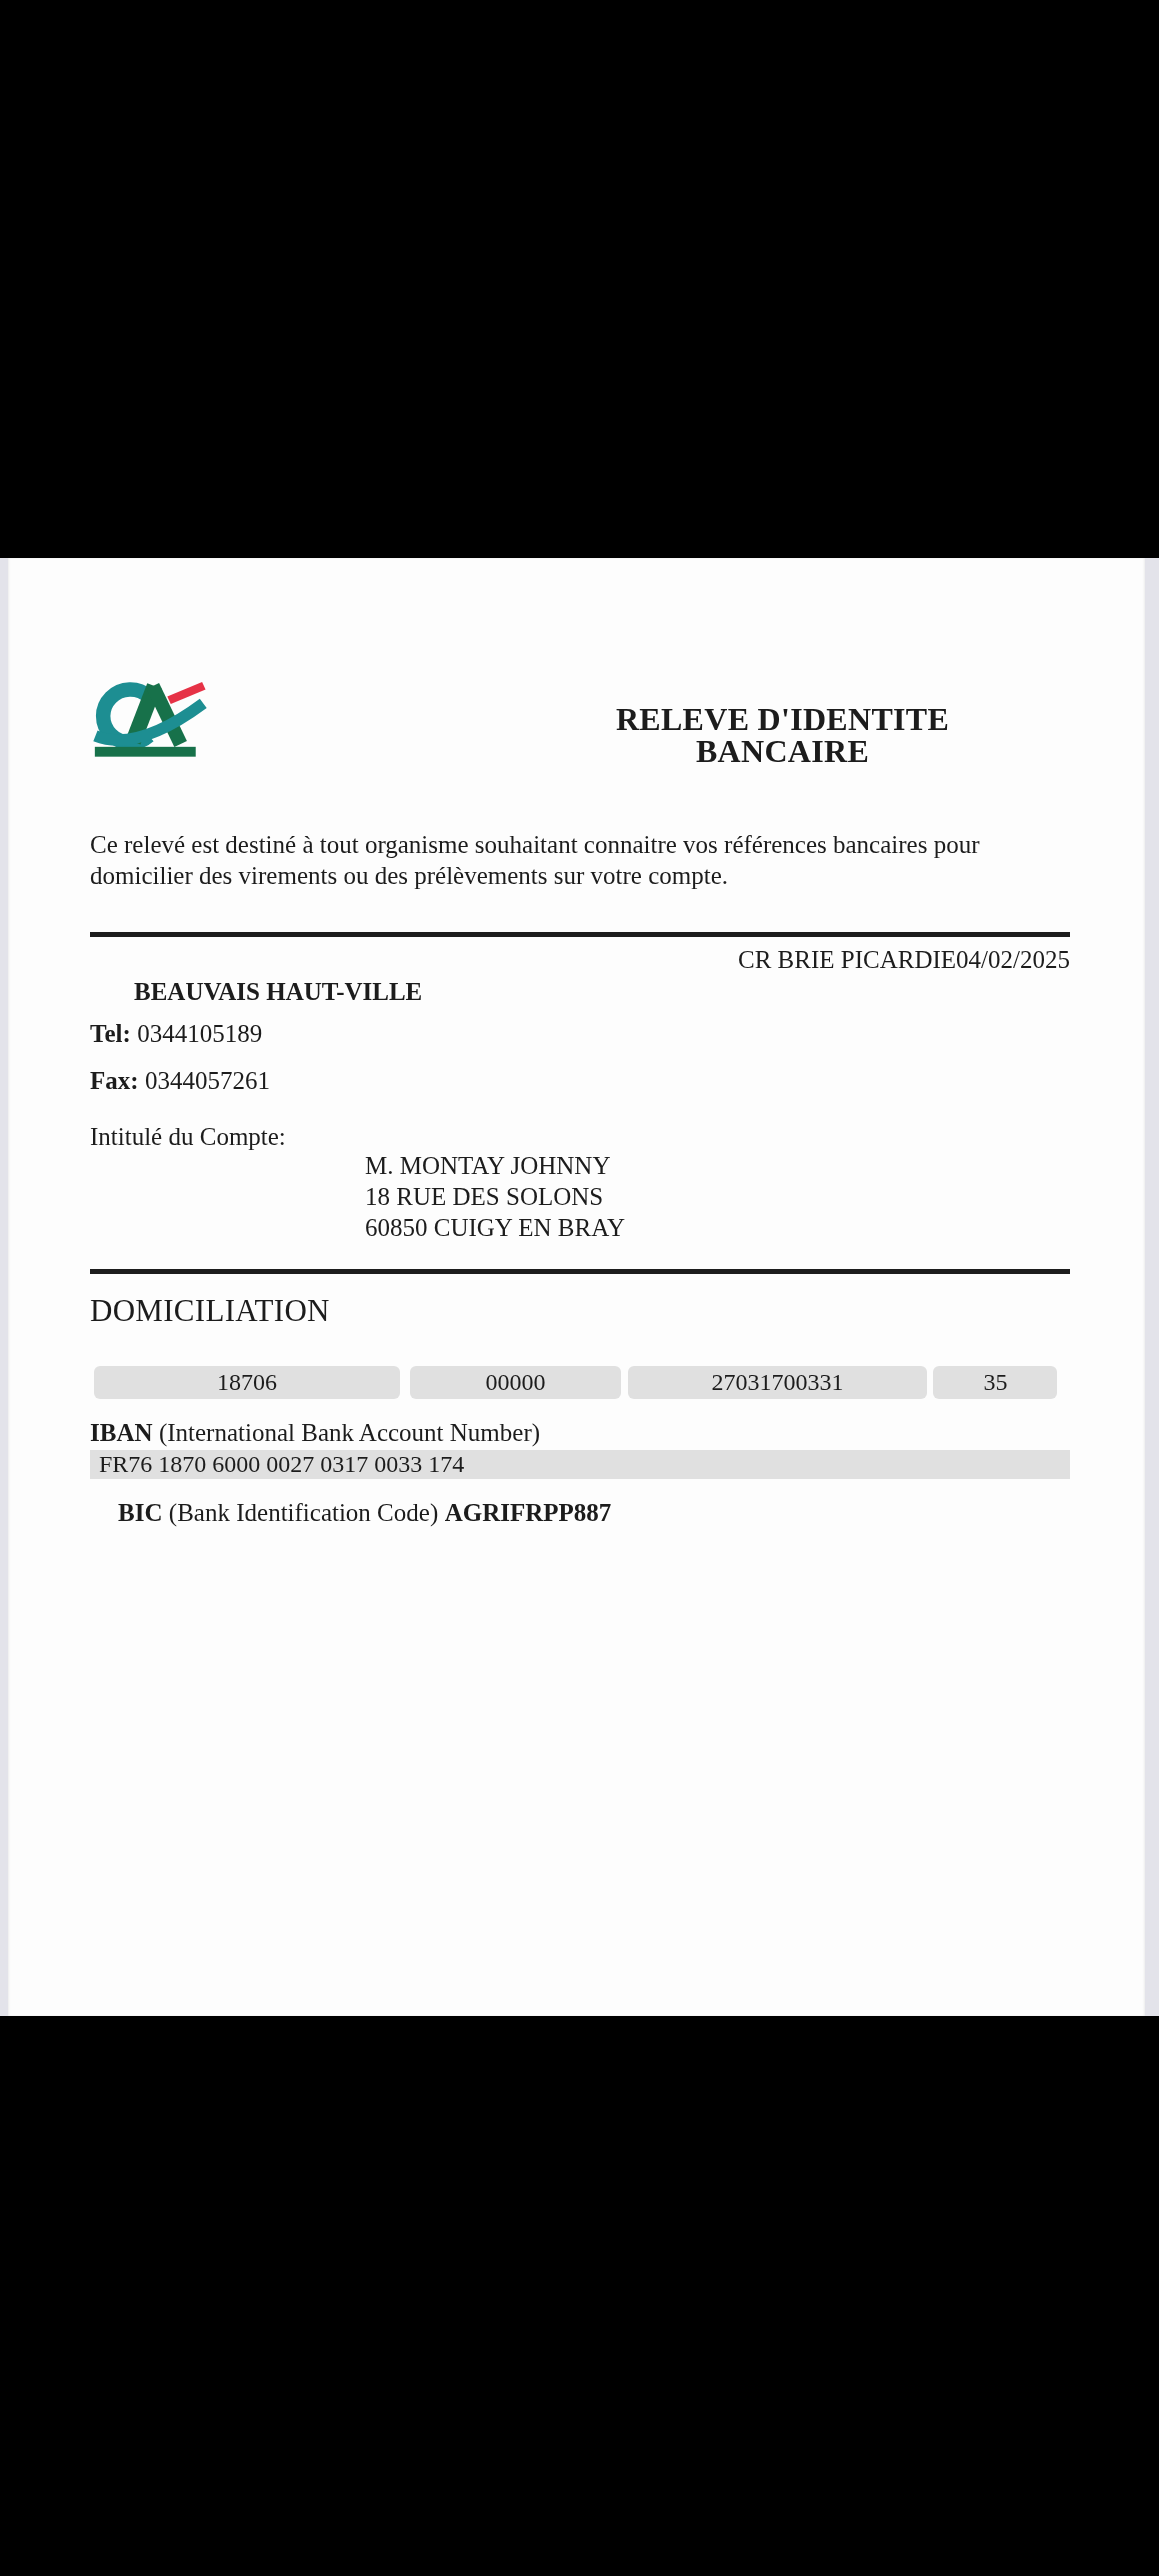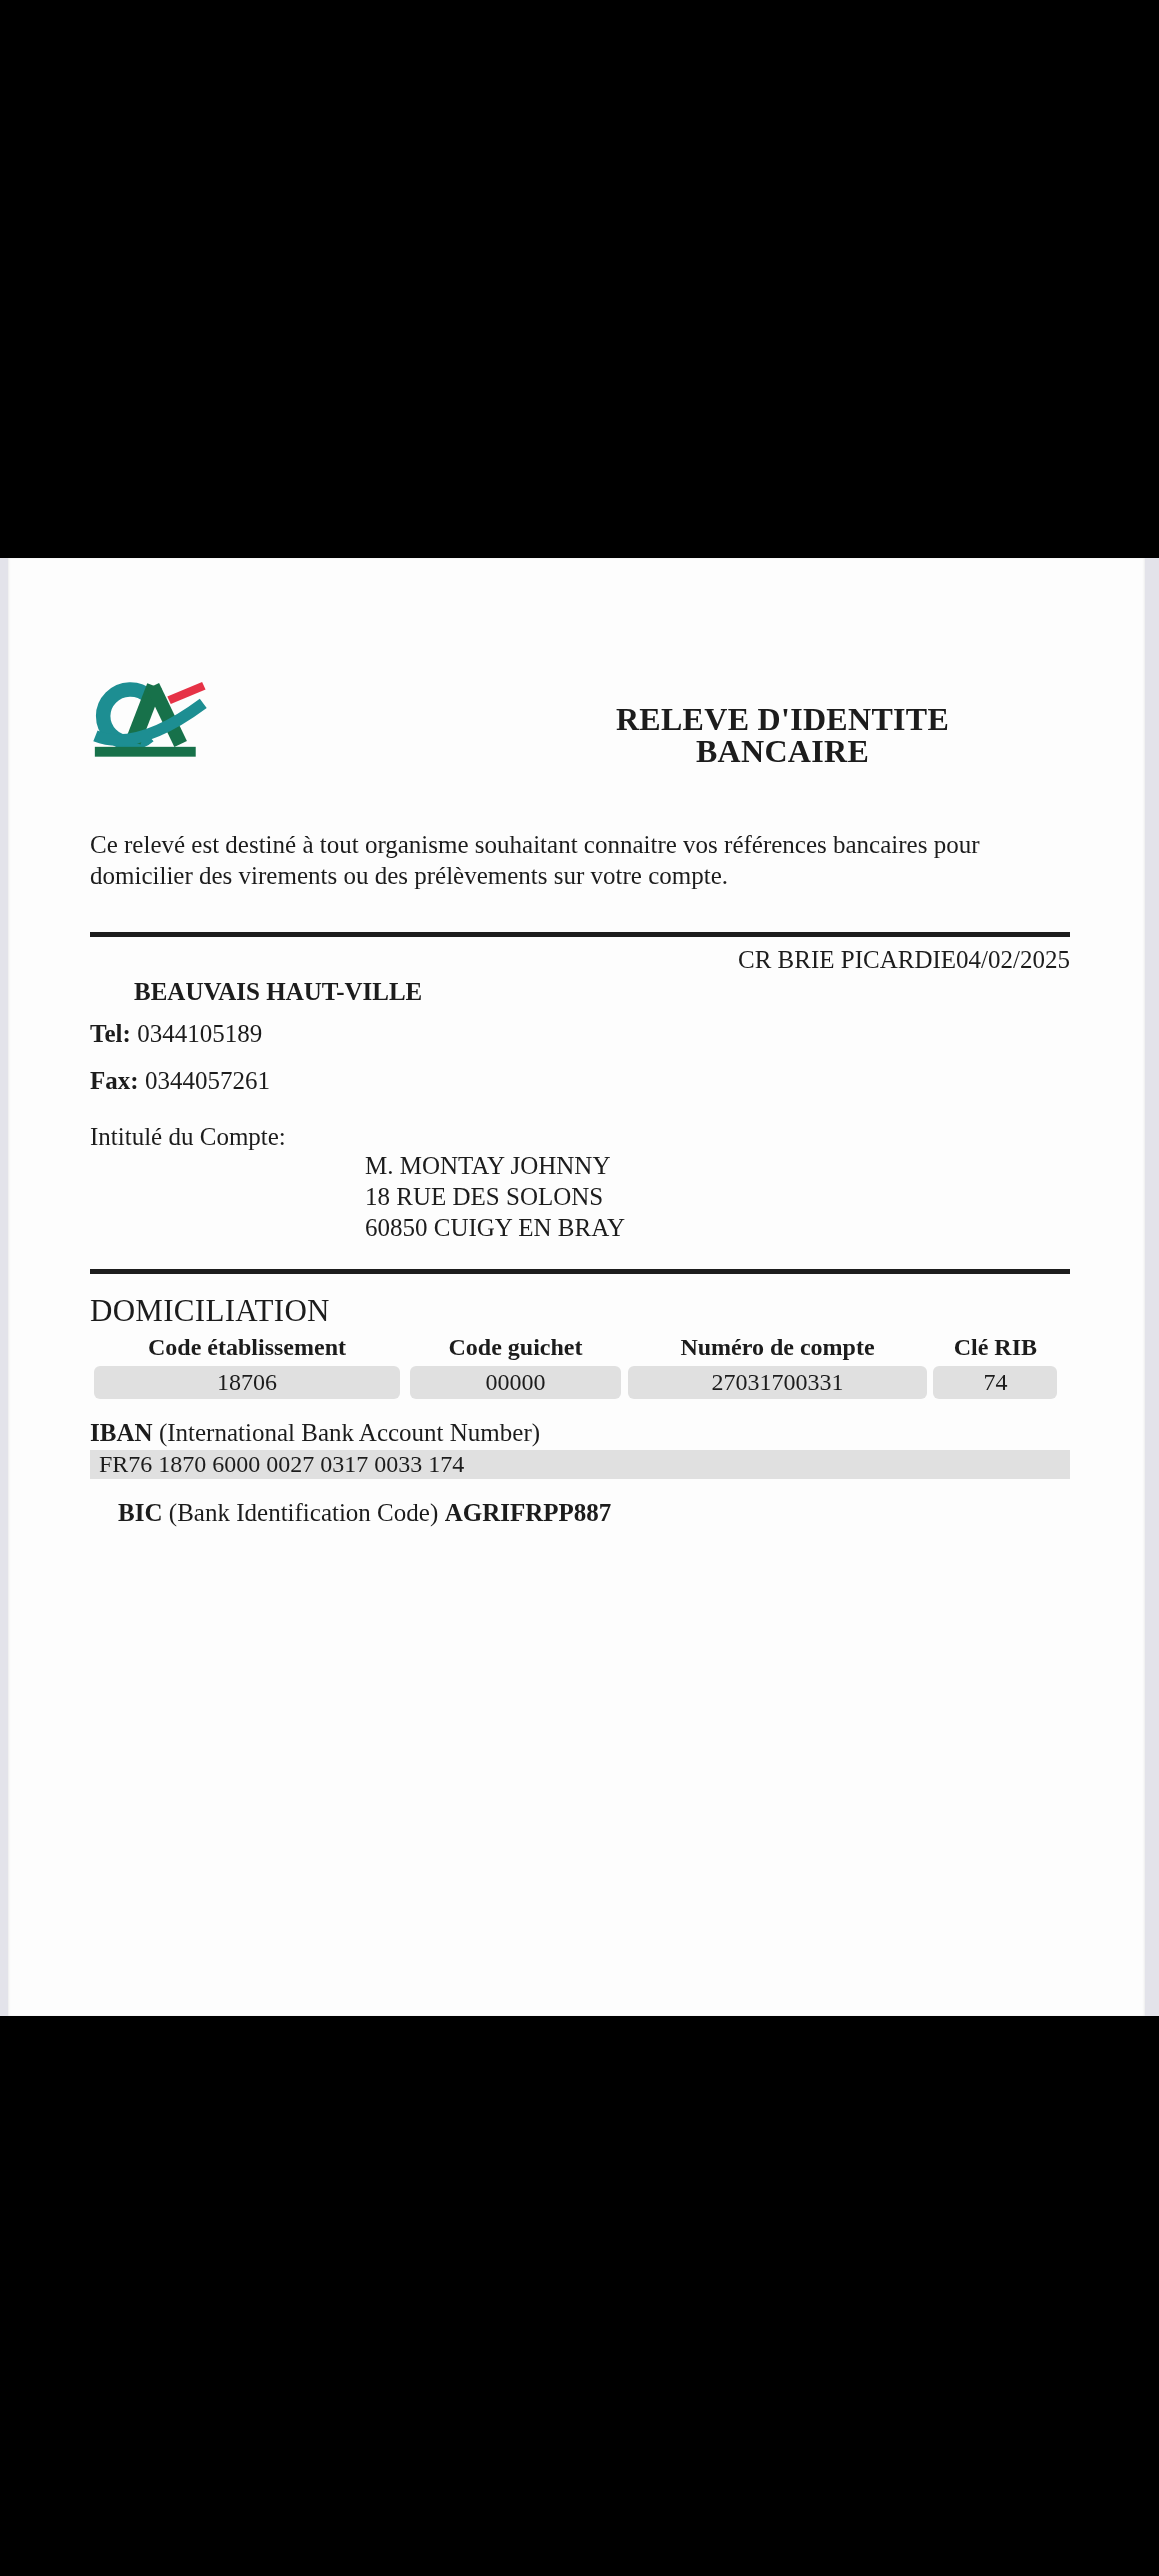--- a/index.html
+++ b/index.html
@@ -128,31 +128,25 @@
     <div class="abs bodytext" id="holder-address">
       <div>M. MONTAY JOHNNY</div>
       <div>18 RUE DES SOLONS</div>
       <div>60850 CUIGY EN BRAY</div>
     </div>
 
     <div class="abs hrule" id="rule-2"></div>
 
     <div class="abs" id="domiciliation-heading">DOMICILIATION</div>
 
-    <div class="abs tbl-row" id="table-headers">
-      <div class="tc tc1">Code établissement</div>
-      <div class="tc tc2">Code guichet</div>
-      <div class="tc tc3">Numéro de compte</div>
-      <div class="tc tc4">Clé RIB</div>
-    </div>
     <div class="abs tbl-row" id="table-values">
       <div class="tc tc1">18706</div>
       <div class="tc tc2">00000</div>
       <div class="tc tc3">27031700331</div>
-      <div class="tc tc4">74</div>
+      <div class="tc tc4">35</div>
     </div>
 
     <div class="abs bodytext" id="iban-label">
       <b class="lbl">IBAN</b><span>(International Bank Account Number)</span>
     </div>
     <div class="abs" id="iban-bar">FR76 1870 6000 0027 0317 0033 174</div>
 
     <div class="abs bodytext" id="bic-row">
       <b class="lbl">BIC</b><span class="lbl" style="margin-right:6.4px">(Bank Identification Code)</span><b>AGRIFRPP887</b>
     </div>

